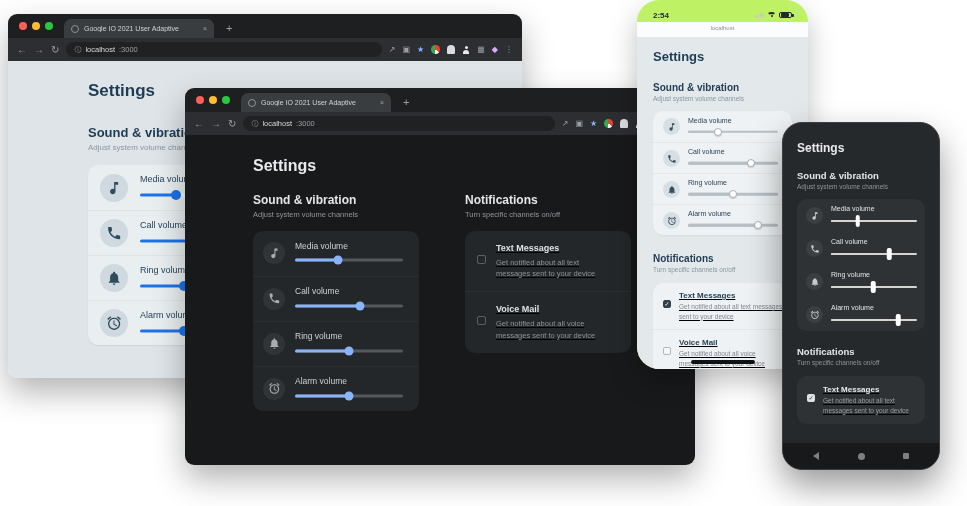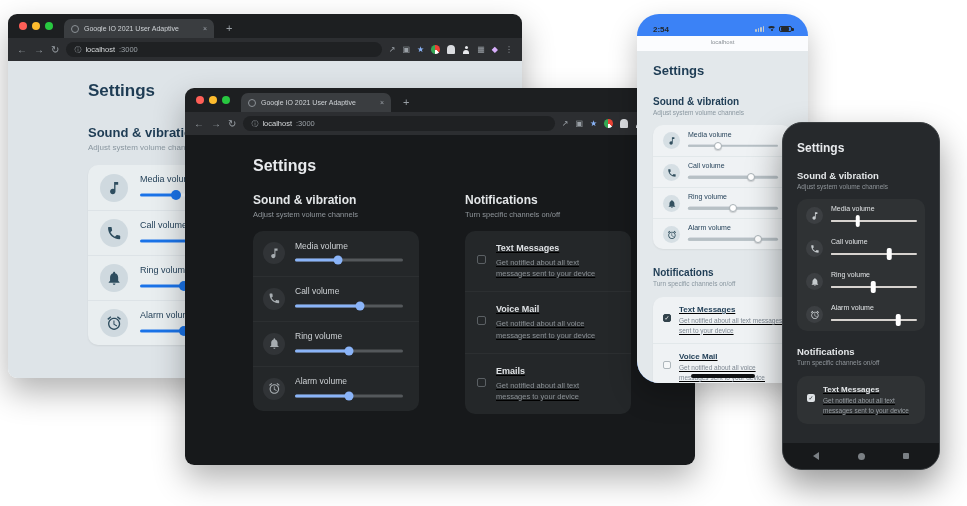--- a/index.html
+++ b/index.html
@@ -86,22 +86,22 @@
   .page-dark .trk { height:3px; background:#54585b; }
   .page-dark .fill { background:#8ab4f8; }
   .page-dark .thumb { width:9px; height:9px; border-radius:50%; background:#8ab4f8; }
   .page-dark .nrow { padding:12px 12px; gap:10px; border-top:1px solid #2c2f31; }
   .page-dark .nrow:first-child { border-top:none; }
   .page-dark .cb { width:9px; height:9px; border:1.5px solid #5b6064; margin-top:12px; }
   .page-dark .ntitle { font-size:9px; font-weight:bold; color:#dfe2e5; }
   .page-dark .ndesc { font-size:7.5px; color:#8c9297; line-height:1.5; margin-top:4px; width:118px; }
 
   
-  .phone-light { position:absolute; left:637px; top:14px; width:171px; height:369px; border-radius:22px;
-                 overflow:hidden; background:#3b82f6; z-index:3; box-shadow:0 12px 28px rgba(0,0,0,.25); }
+  .phone-light { position:absolute; left:637px; top:0; width:171px; height:369px; border-radius:22px;
+                 overflow:hidden; background:#bef264; z-index:3; box-shadow:0 12px 28px rgba(0,0,0,.25); }
   .pstatus { height:22px; display:flex; align-items:center; justify-content:space-between; padding:8px 16px 0; }
   .ptime { font-size:8px; font-weight:bold; color:#24292d; }
   .sicons { display:flex; align-items:center; gap:3px; }
   .sig { display:flex; align-items:flex-end; gap:1px; }
   .sig i { width:1.5px; background:#c3c9cd; border-radius:1px; display:block; }
   .wifi { width:9px; height:7px; position:relative; }
   .wifi::before { content:""; position:absolute; inset:0; border-radius:50%;
                   border:2px solid #24292d; border-color:#24292d transparent transparent transparent; }
   .wifi::after { content:""; position:absolute; left:3.5px; top:3.5px; width:2px; height:2px; border-radius:50%; background:#24292d; }
   .batt { width:13px; height:6.5px; border:1px solid #24292d; border-radius:2px; position:relative; }
@@ -392,27 +392,20 @@
                 <div class="ndesc">Get notified about all text messages sent to your device</div>
               </div>
             </div>
             <div class="nrow">
               <span class="cb"></span>
               <div>
                 <div class="ntitle">Voice Mail</div>
                 <div class="ndesc">Get notified about all voice messages sent to your device</div>
               </div>
             </div>
-            <div class="nrow">
-              <span class="cb"></span>
-              <div>
-                <div class="ntitle">Emails</div>
-                <div class="ndesc">Get notified about all text messages to your device</div>
-              </div>
-            </div>
           </div>
         </div>
       </div>
     </div>
   </div>
 
   <div class="phone-light">
     <div class="pstatus">
       <span class="ptime">2:54</span>
       <span class="sicons">

